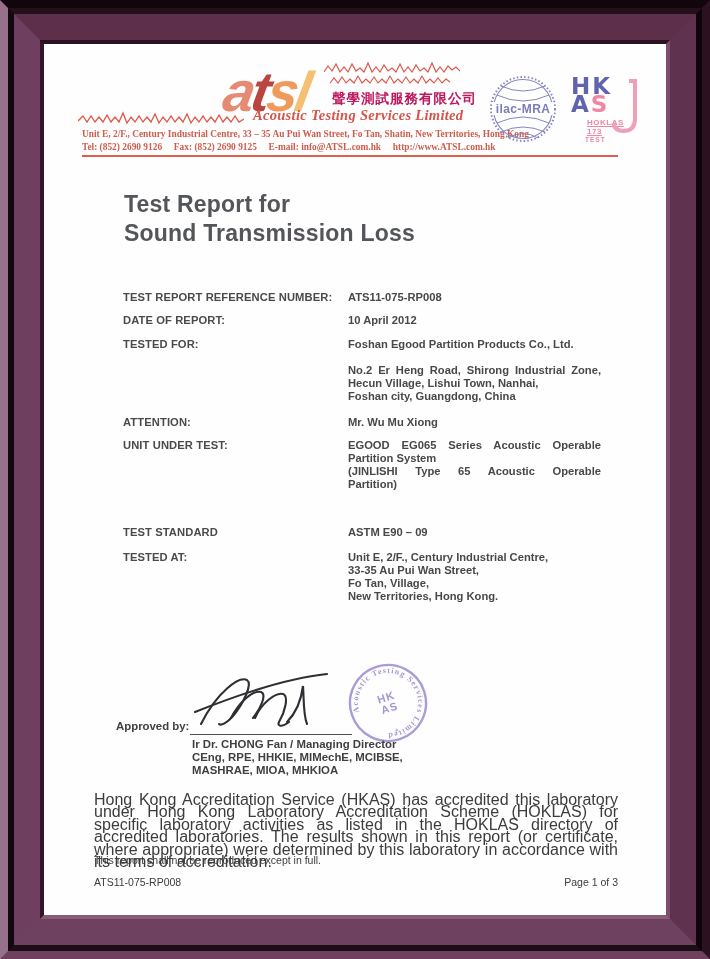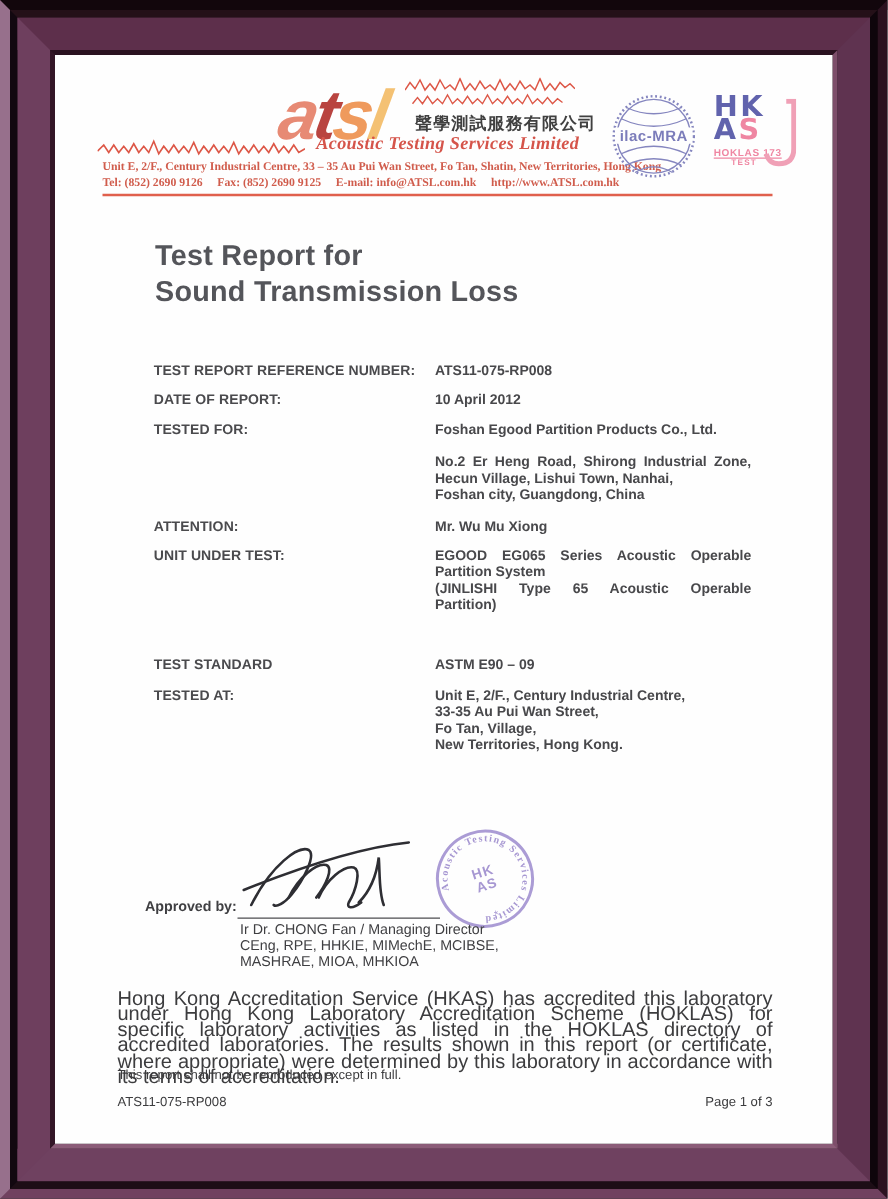--- a/index.html
+++ b/index.html
@@ -13,47 +13,47 @@
   .frame3{box-sizing:border-box;width:100%;height:100%;
     border:26px solid;border-color:#5d2f4b #5f3350 #6f4160 #6e3f5e;}
   .frame4{box-sizing:border-box;width:100%;height:100%;
     border:4px solid;border-color:#2a1220 #7d4e6a #8b5c78 #331627;}
   .page{position:relative;width:100%;height:100%;background:#fefefe;overflow:hidden;}
   
   .logo-letters{top:20px;left:180px;font:italic 700 56px "Liberation Sans",sans-serif;
     letter-spacing:-3px;transform:skewX(-10deg);line-height:56px;}
   .lg-a{color:#e78a74;} .lg-t{color:#b94440;} .lg-s{color:#ef9a5d;} .lg-l{color:#f4c173;}
   .cn{top:46px;left:288px;font-family:"Liberation Serif",serif;font-weight:700;
-    font-size:13.5px;letter-spacing:1px;color:#404040;}
+    font-size:13.5px;letter-spacing:1px;color:#be185d;}
   .en-script{top:63px;left:209px;font:italic 700 14.5px "Liberation Serif",serif;color:#d5544a;letter-spacing:.3px;}
   .hdr-addr{left:38px;font-family:"Liberation Serif",serif;font-weight:700;
     font-size:9.4px;color:#d05c4c;white-space:pre;}
   .sep{top:111px;left:38px;width:536px;height:2.4px;background:#e0604d;}
   
   .ilac{top:30px;left:444px;}
   
   .hkas{top:33px;left:527px;width:70px;text-align:left;color:#6163ad;}
   .hkas .big{font-weight:700;font-size:23px;line-height:18px;letter-spacing:2px;font-family:"DejaVu Sans",sans-serif;}
   .hkas .s{color:#ef86a2;}
-  .hoklas{margin-top:5px;font-size:8px;font-weight:700;color:#ef86a2;text-decoration:underline;letter-spacing:.5px;}
+  .hoklas{margin-top:5px;font-size:8px;font-weight:700;color:#ef86a2;text-decoration:underline;letter-spacing:.5px;margin-left:16px;}
   .hoklas-sub{font-size:6.5px;font-weight:700;color:#ef86a2;margin-left:14px;letter-spacing:1px;}
   
   .title{top:146px;left:80px;font-weight:700;font-size:23px;line-height:28.5px;
     color:#54555a;letter-spacing:.2px;}
   
   .frow{left:0;width:622px;}
   .flabel{position:absolute;left:79px;width:215px;font-weight:700;font-size:11.2px;
     color:#4a4a4d;letter-spacing:.1px;}
   .fvalue{position:absolute;left:304px;width:253px;font-weight:700;font-size:11.2px;
     color:#48484b;line-height:13px;}
   .jl{text-align:justify;text-align-last:justify;}
   
   .approved{top:676px;left:72px;font-weight:700;font-size:11.4px;color:#3f3f42;}
   .sigline{top:690px;left:146px;width:162px;border-top:1.6px solid #4d4d50;}
-  .signame{top:694px;left:148px;font-weight:400;font-size:11.4px;line-height:13px;color:#3f3f42;}
+  .signame{top:694px;left:148px;font-weight:700;font-size:11.4px;line-height:13px;color:#3f3f42;}
   
   .acc{top:750px;left:50px;width:524px;font-size:16px;line-height:12.4px;
     color:#3c3c3e;text-align:justify;}
   .note{top:810px;left:50px;font-size:10.5px;color:#3c3c3e;}
   .pgrow{top:832px;left:50px;width:524px;display:flex;justify-content:space-between;
     font-size:10.5px;color:#3c3c3e;}
 </style>
 </head>
 <body>
 

